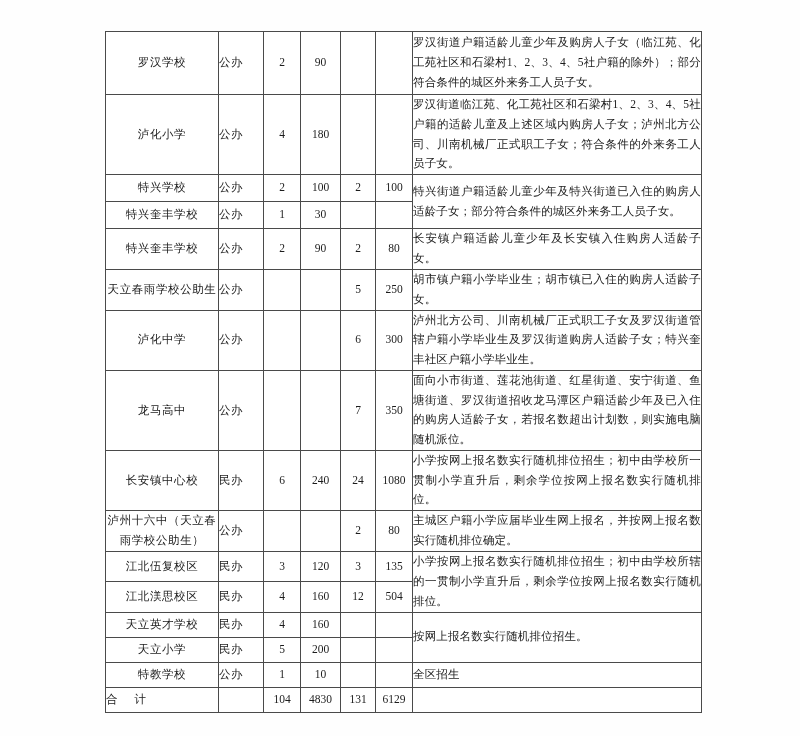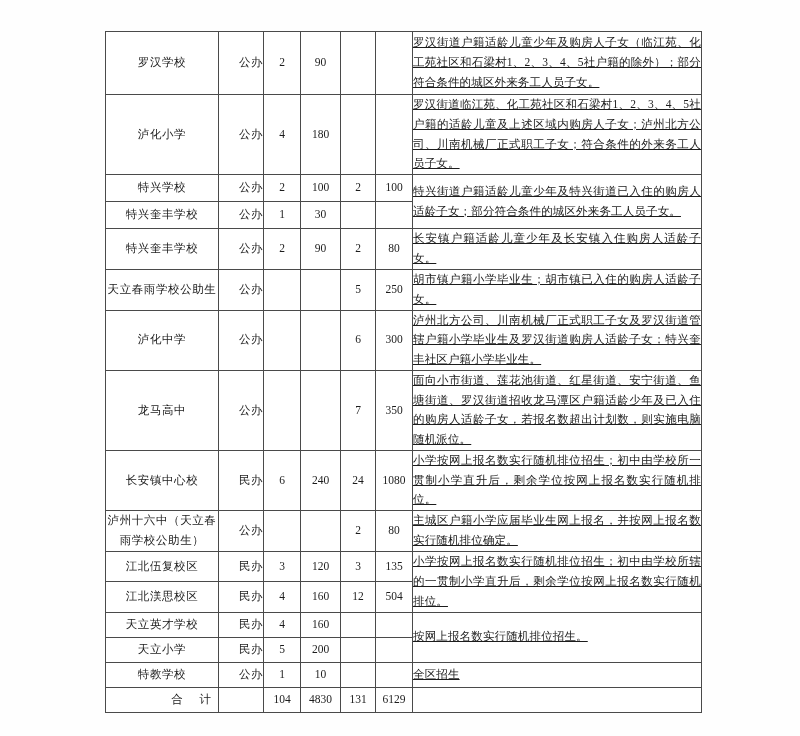--- a/index.html
+++ b/index.html
@@ -48,39 +48,38 @@
   col.c-jc      { width: 35px; }
   col.c-jn      { width: 37px; }
   col.c-desc    { width: 289px; }
 
   td.school {
     text-align: center;
     letter-spacing: 0.6px;
     padding: 3px 4px;
   }
   td.nature {
-    text-align: right;
+    text-align: left;
     letter-spacing: 0.5px;
   }
   td.num {
     text-align: center;
     font-family: "Liberation Serif", "DejaVu Serif", serif;
     font-size: 11.5px;
   }
   td.desc {
     text-align: left;
     padding: 5px 7px 5px 8px;
     line-height: 1.74;
     letter-spacing: 0.15px;
     text-align: justify;
     text-justify: inter-ideograph;
-    text-decoration: underline;
   }
   td.total-label {
-    text-align: right;
+    text-align: left;
     letter-spacing: 7px;
     padding-left: 7px;
   }
   tr.h-tall td { height: 62px; }
   tr.h-mid  td { height: 44px; }
   tr.h-two  td { height: 40px; }
   tr.h-one  td { height: 26px; }
   tr.h-sm   td { height: 24px; }
 </style>
 </head>

